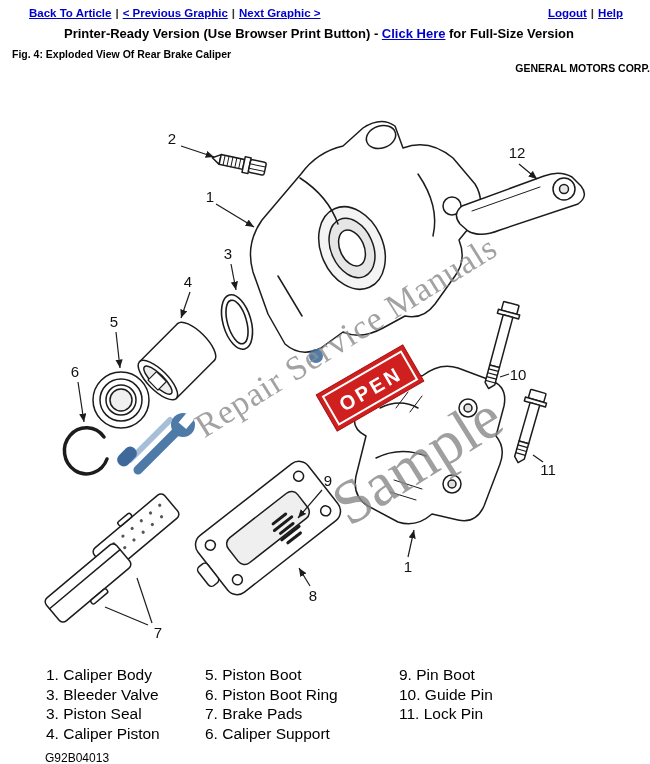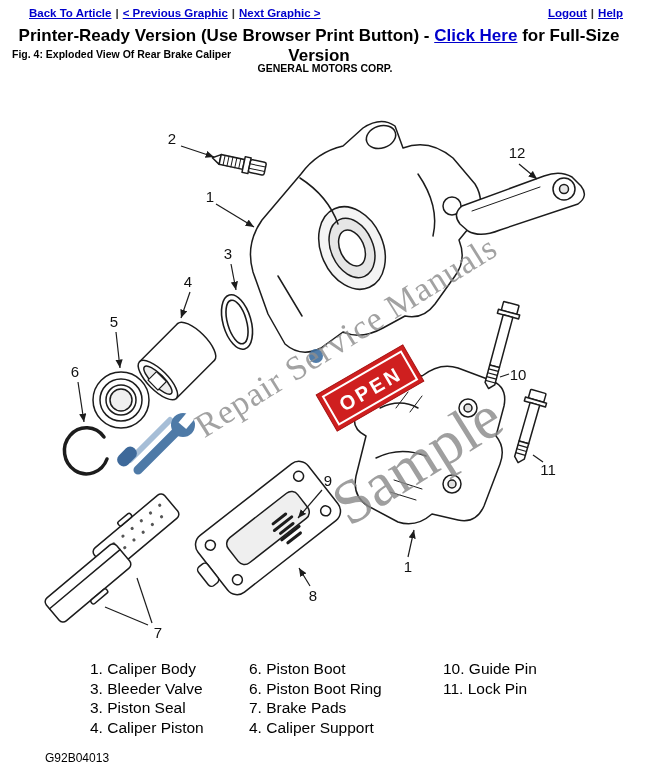--- a/index.html
+++ b/index.html
@@ -12,36 +12,36 @@
   }
   a { color: #0000cc; text-decoration: underline; cursor: pointer; }
   .topbar {
     position: absolute; top: 7px; left: 29px; right: 27px;
     display: flex; justify-content: space-between;
     font-size: 11.5px; font-weight: bold; white-space: nowrap; text-align: center;
   }
   .topbar .sep { color: #333; margin: 0 4px; font-weight: bold; }
   .printer-line {
     position: absolute; top: 26px; left: 0; width: 638px;
-    text-align: center; font-size: 17px; font-weight: bold;
+    text-align: center; font-size: 13px; font-weight: bold;
   }
   .fig-caption {
     position: absolute; top: 48px; left: 12px; width: 650px;
     text-align: left; font-size: 10.5px; font-weight: bold;
   }
   .company {
     position: absolute; top: 62px; left: 0; width: 650px;
-    text-align: center; font-size: 10.5px; font-weight: bold;
+    text-align: right; font-size: 10.5px; font-weight: bold;
   }
   .diagram { position: absolute; top: 78px; left: 0; width: 650px; height: 566px; }
   .diagram svg { display: block; }
   svg text { font-family: "Liberation Sans", sans-serif; }
   svg text.wm { font-family: "Liberation Serif", serif; }
   .legend { position: absolute; top: 651px; left: 0; width: 650px; height: 80px; font-size: 15.5px; }
-  .legend-col { position: absolute; top: 8px; margin-left: 44px; }
+  .legend-col { position: absolute; top: 14px; }
   .col1 { left: 46px; } .col2 { left: 205px; } .col3 { left: 399px; }
   .legend-item { height: 19.5px; line-height: 19.5px; white-space: nowrap; }
   .drawing-code { position: absolute; top: 751px; left: 45px; font-size: 12px; }
 </style>
 </head>
 <body>
 
 <div class="topbar">
   <div class="nav-left">
     <a href="#">Back To Article</a><span class="sep">|</span><a href="#">&lt; Previous Graphic</a><span class="sep">|</span><a href="#">Next Graphic &gt;</a>
@@ -243,24 +243,25 @@
 </div>
 
 <div class="legend">
   <div class="legend-col col1">
     <div class="legend-item">1. Caliper Body</div>
     <div class="legend-item">3. Bleeder Valve</div>
     <div class="legend-item">3. Piston Seal</div>
     <div class="legend-item">4. Caliper Piston</div>
   </div>
   <div class="legend-col col2">
-    <div class="legend-item">6. Piston Boot</div>
+    <div class="legend-item">5. Piston Boot</div>
     <div class="legend-item">6. Piston Boot Ring</div>
     <div class="legend-item">7. Brake Pads</div>
-    <div class="legend-item">4. Caliper Support</div>
+    <div class="legend-item">6. Caliper Support</div>
   </div>
   <div class="legend-col col3">
+    <div class="legend-item">9. Pin Boot</div>
     <div class="legend-item">10. Guide Pin</div>
     <div class="legend-item">11. Lock Pin</div>
   </div>
 </div>
 
 <div class="drawing-code">G92B04013</div>
 
 </body></html>

